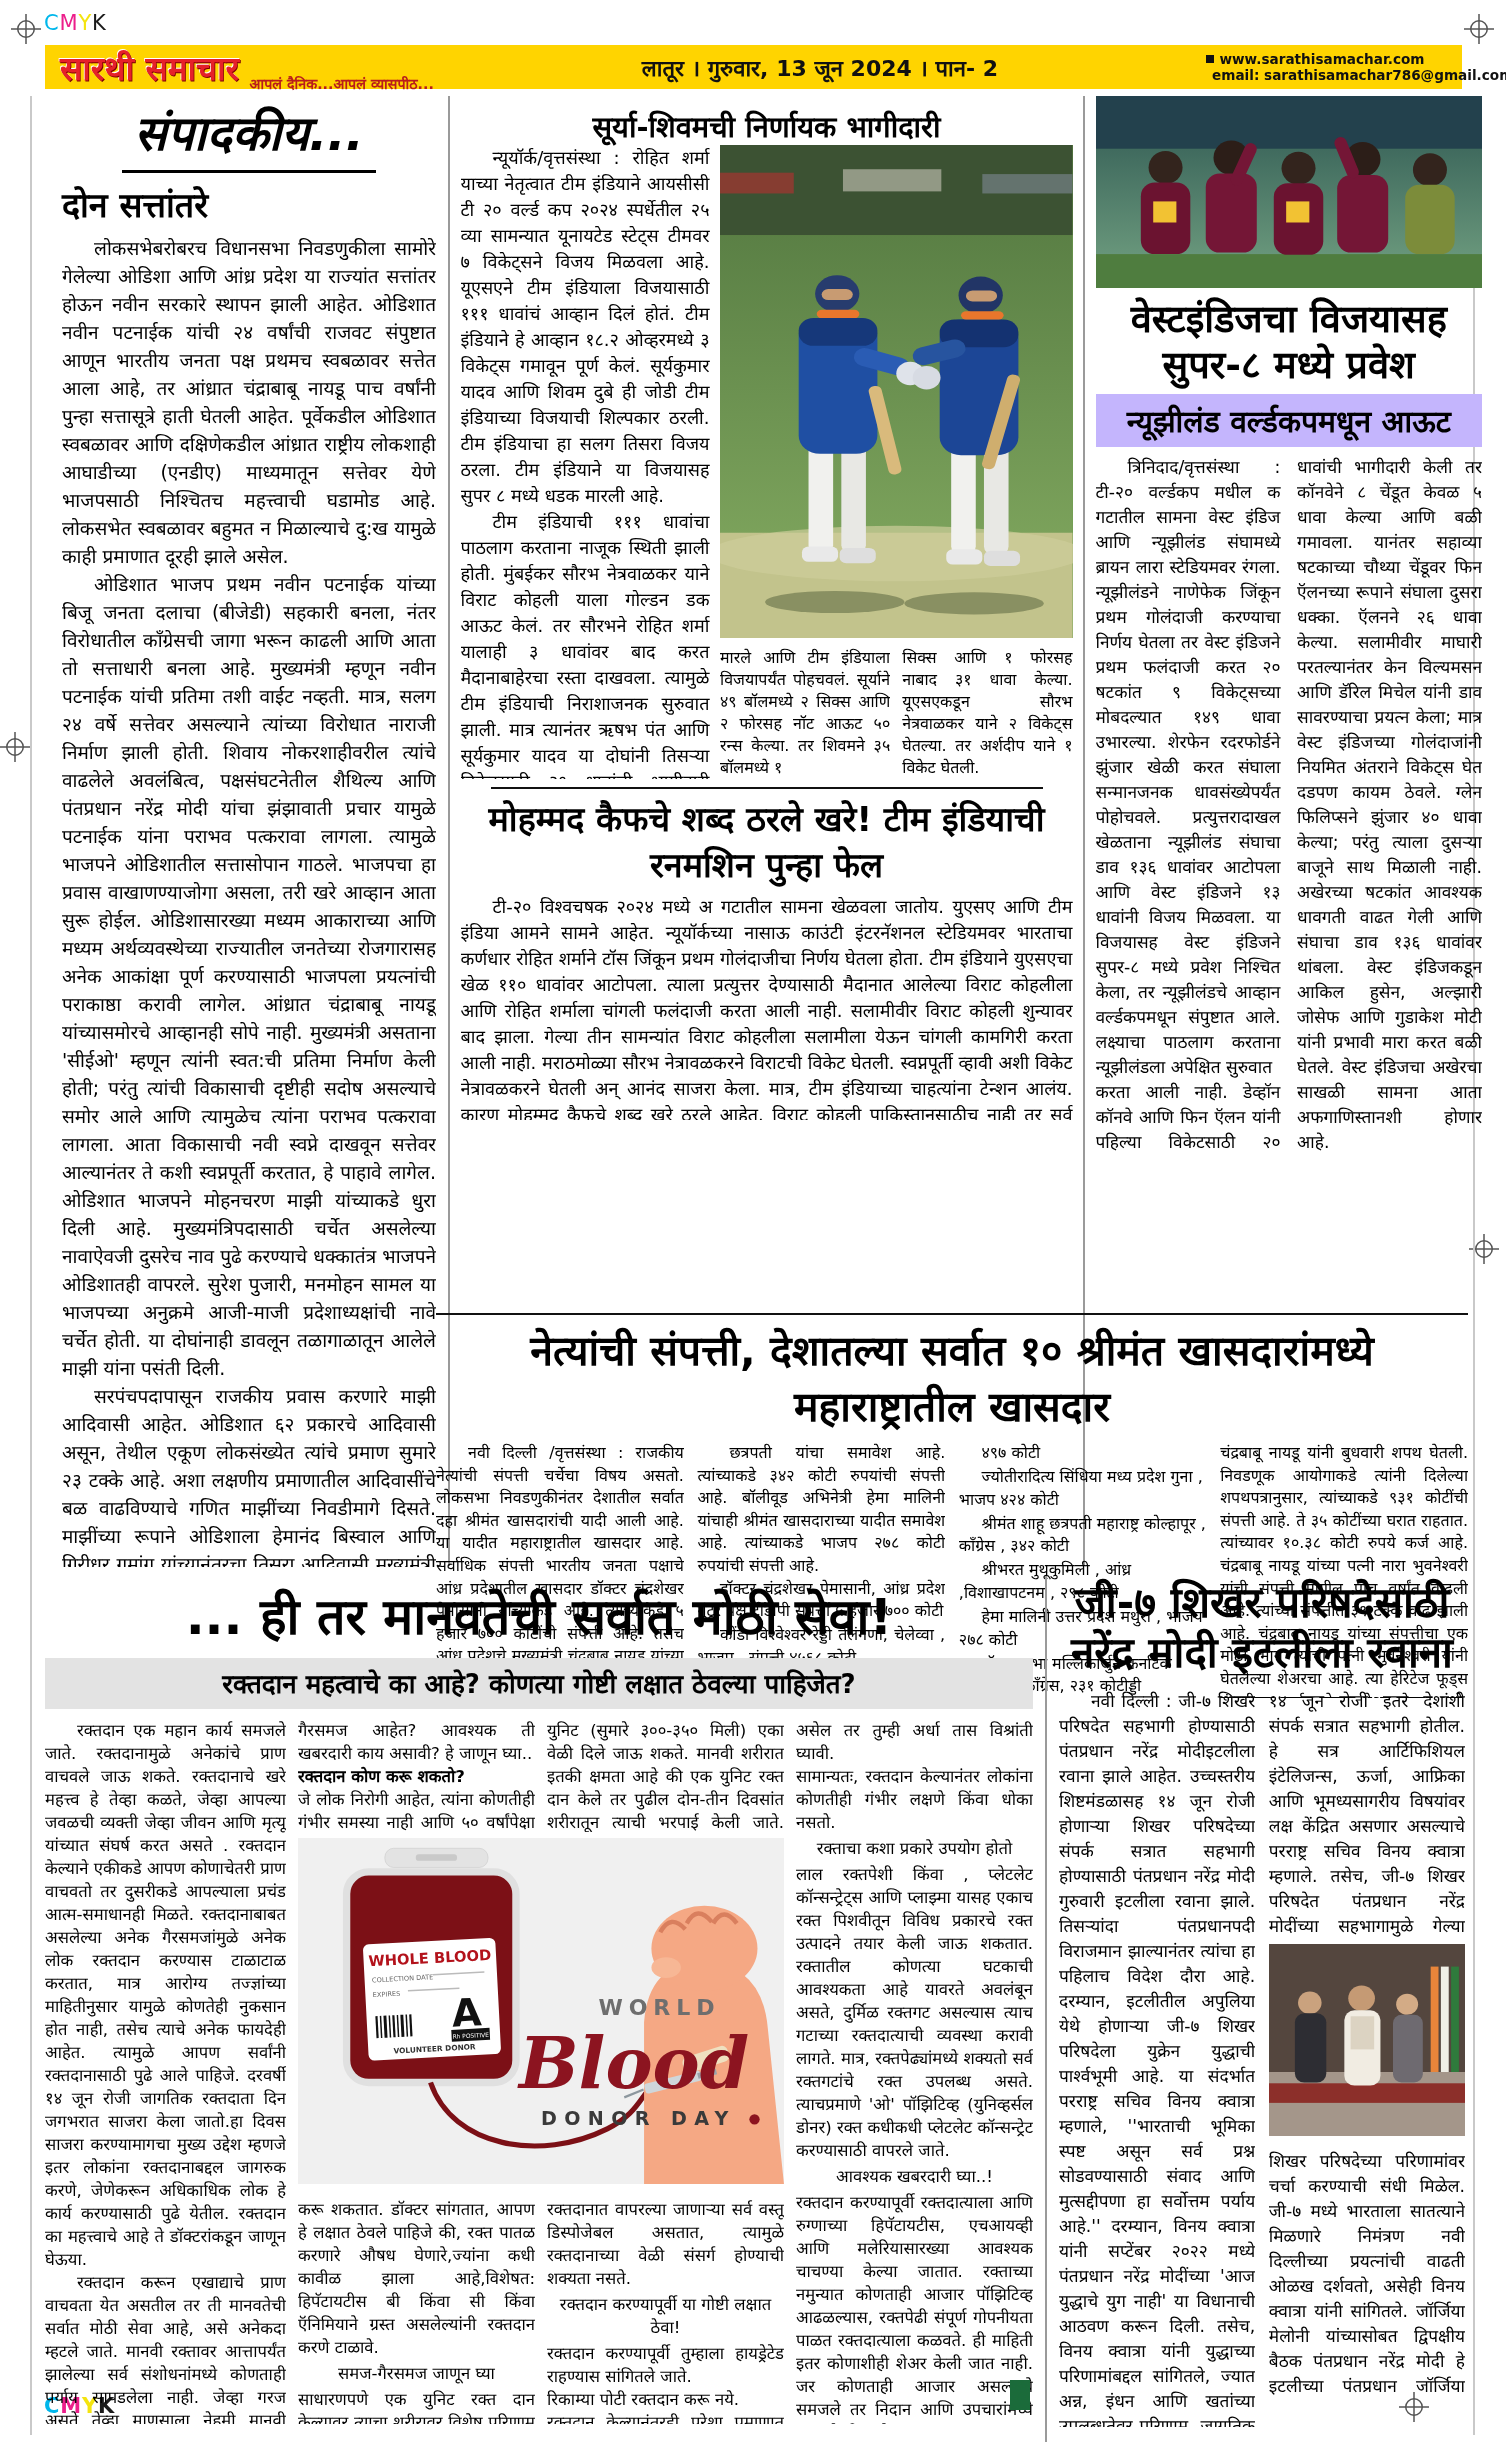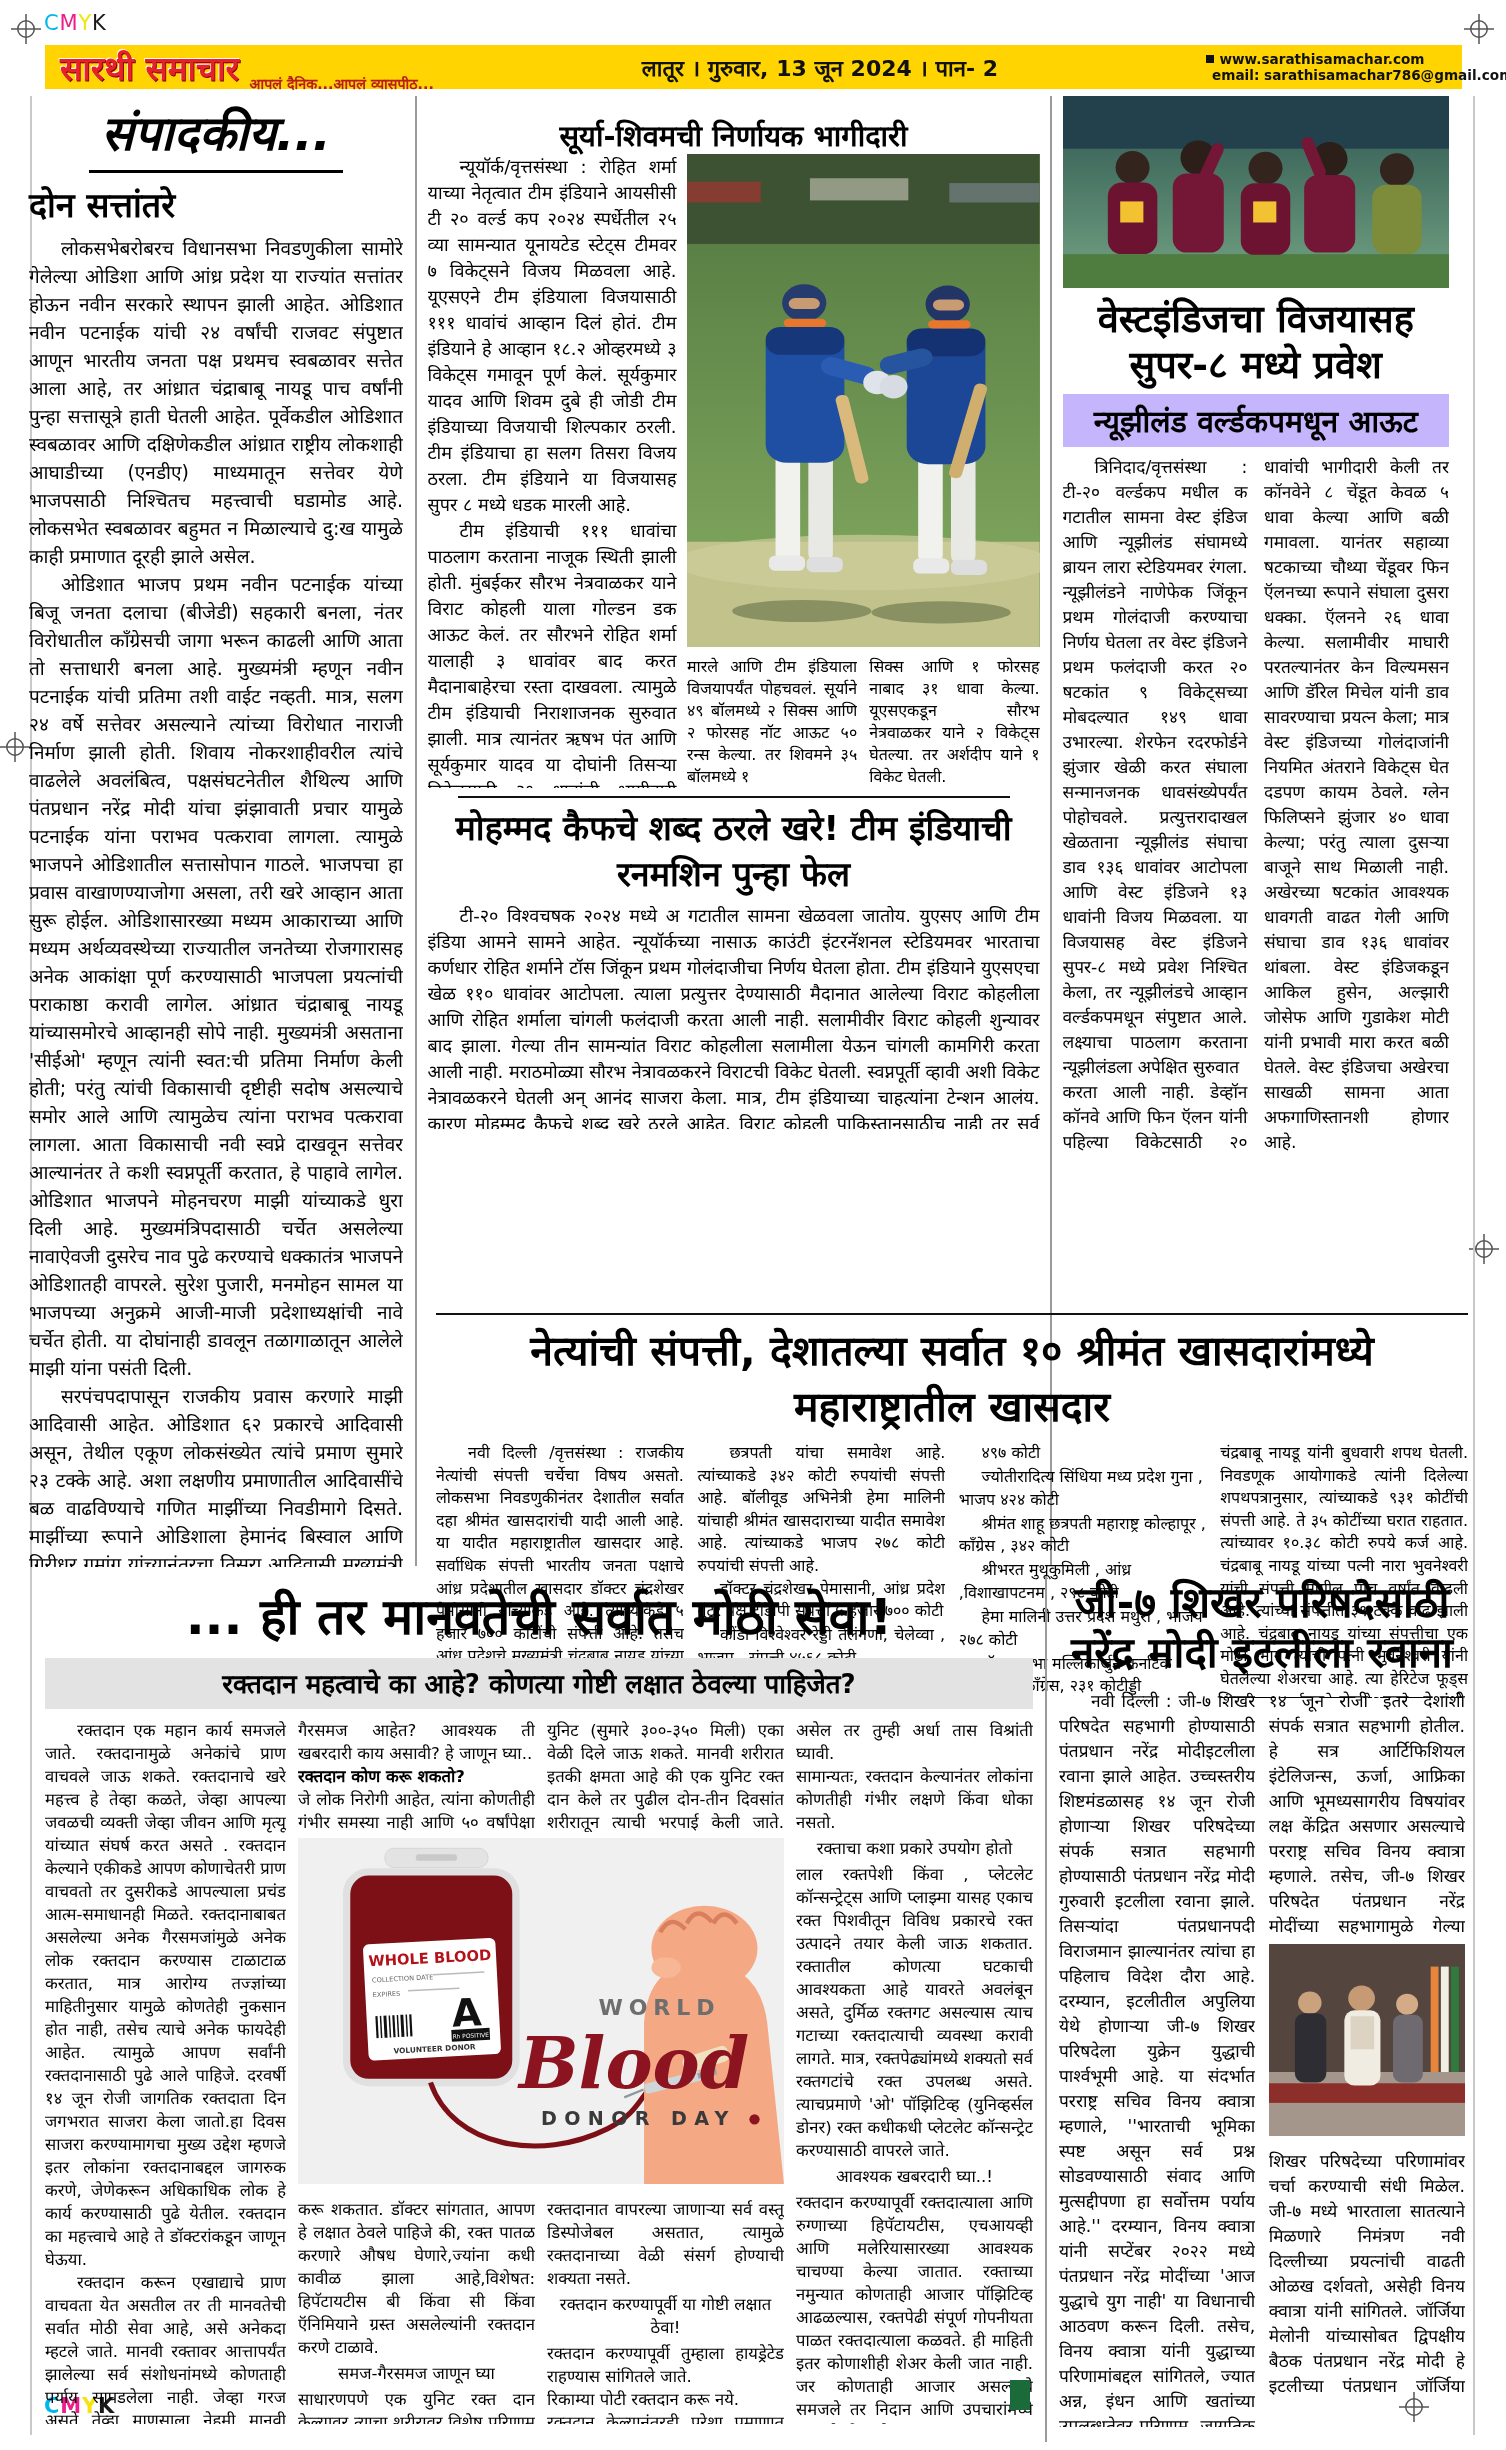--- a/index.html
+++ b/index.html
@@ -19,29 +19,29 @@
             display:flex;align-items:center;box-sizing:border-box;padding:0 15px;}
   .brand{font-size:33px;font-weight:800;color:#e62129;white-space:nowrap;
          text-shadow:0.8px 0.8px 0 #7a0000,-0.8px -0.8px 0 #ffffff;}
   .tagline{font-size:14.3px;font-weight:700;color:#b91c1c;margin-left:10.5px;white-space:nowrap;margin-top:32px;}
   .dateline{flex:1;text-align:center;font-size:22px;font-weight:700;color:#111;white-space:nowrap;}
   .contact{width:241px;font-size:13.6px;font-weight:700;color:#111;}
   .contact .row{display:flex;align-items:center;gap:6px;white-space:nowrap;}
   .contact .sep{border-top:1.5px solid #111;margin:2.3px 0;}
   .sq{display:inline-block;width:7.5px;height:7.5px;background:#111;}
   
-  .main{position:absolute;left:29px;top:96px;width:1420px;height:1470px;display:flex;box-sizing:border-box;}
+  .main{position:absolute;left:62px;top:96px;width:1420px;height:1470px;display:flex;box-sizing:border-box;}
   .ed-col{width:388px;min-width:388px;border-right:2.3px double #9a9a9a;padding-right:12px;box-sizing:border-box;}
   .ed-head{text-align:center;margin:3px 0 7.5px 0;}
   .ed-head span{display:inline-block;font-size:48px;font-weight:700;font-style:italic;
                 border-bottom:3.8px solid #000;padding:0 12px 6px 12px;}
   .ed-title{font-size:34px;font-weight:800;margin:4.5px 0 7.5px 0;}
   .ed-body{font-size:19px;line-height:28px;height:1333px;}
   .center-col{width:633px;min-width:633px;box-sizing:border-box;padding:0 10.5px;}
-  .kicker{text-align:center;font-size:29px;font-weight:700;margin-top:19px;}
+  .kicker{text-align:center;font-size:29px;font-weight:700;margin-top:10px;}
   .main-head{text-align:center;font-size:56px;line-height:1.13;font-weight:800;margin:4.5px 0 10.5px 0;}
   .cricket-row{display:flex;gap:10.5px;height:634px;}
   .cricket-c1{width:249px;min-width:249px;font-size:18px;line-height:26px;}
   .photo-stack{flex:1;display:flex;flex-direction:column;}
   .photo-main{width:100%;height:536px;background:#6f9e50;}
   .cont-row{display:flex;gap:12px;margin-top:9px;font-size:16px;line-height:22px;}
   .cont-row div{flex:1;}
   .kaif-rule{border-top:2.3px solid #111;margin:7.5px 30px 6px 30px;}
   .kaif-head{text-align:center;font-size:34px;font-weight:800;margin:3px 0 7.5px 0;}
   .kaif-body{font-size:18px;line-height:26px;height:226px;}

